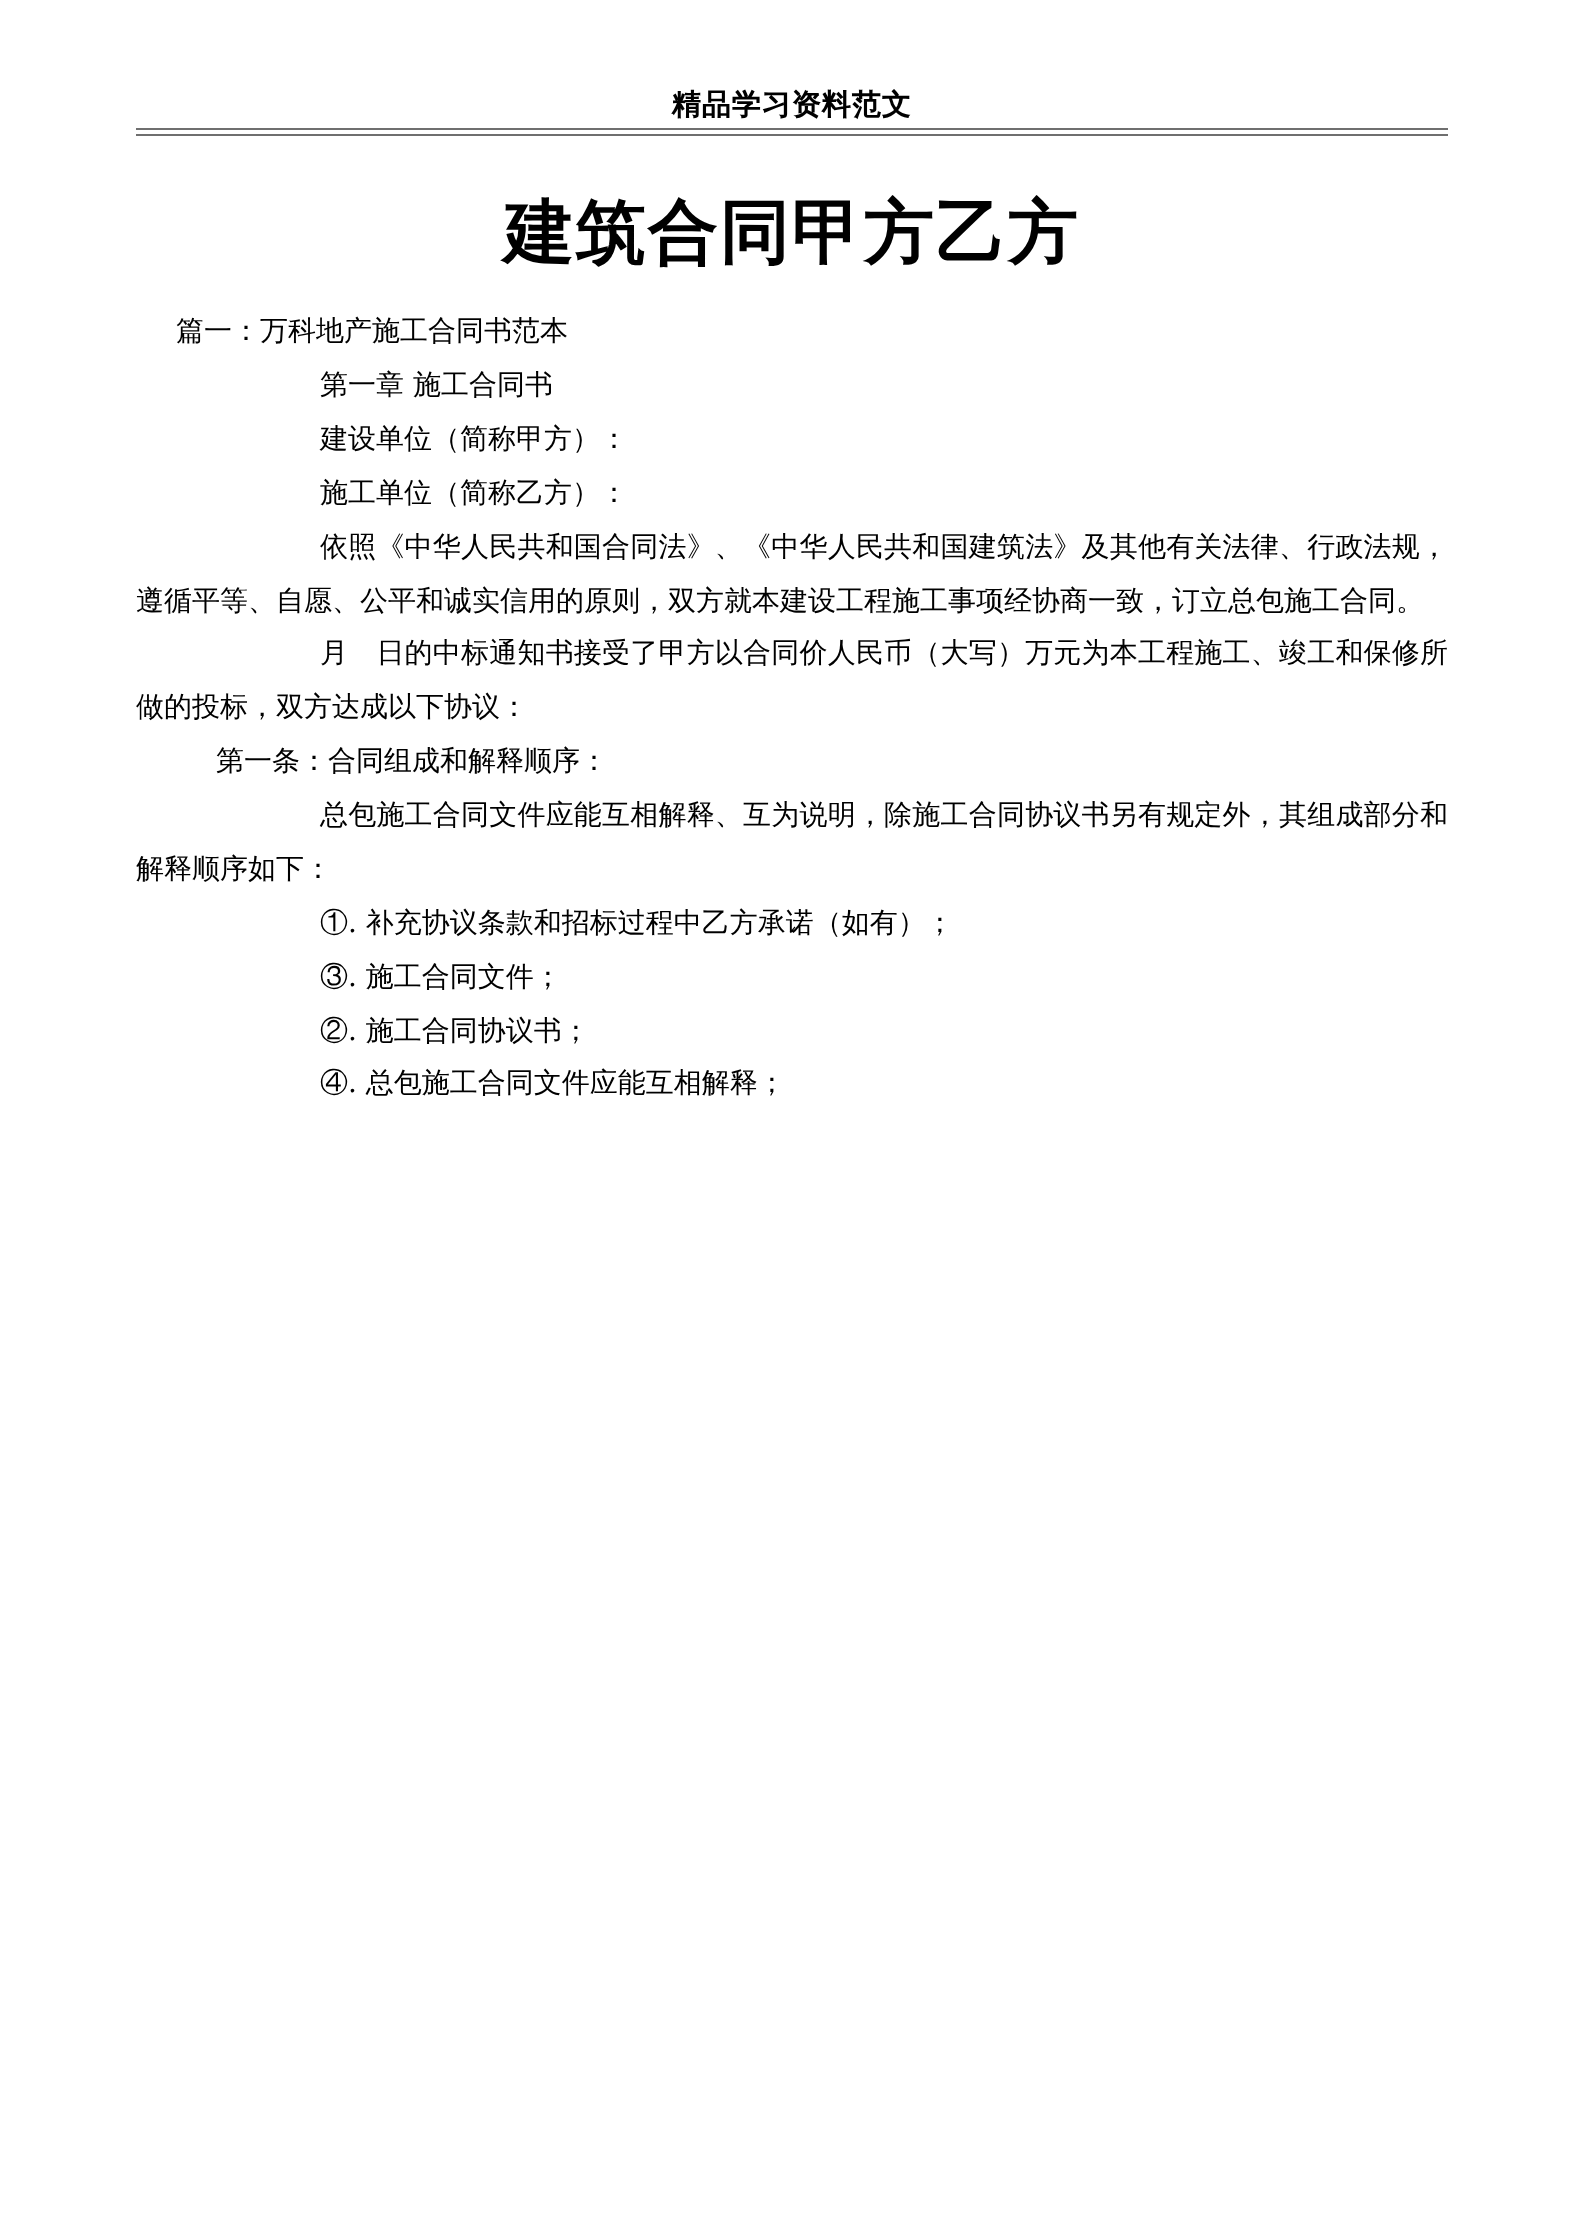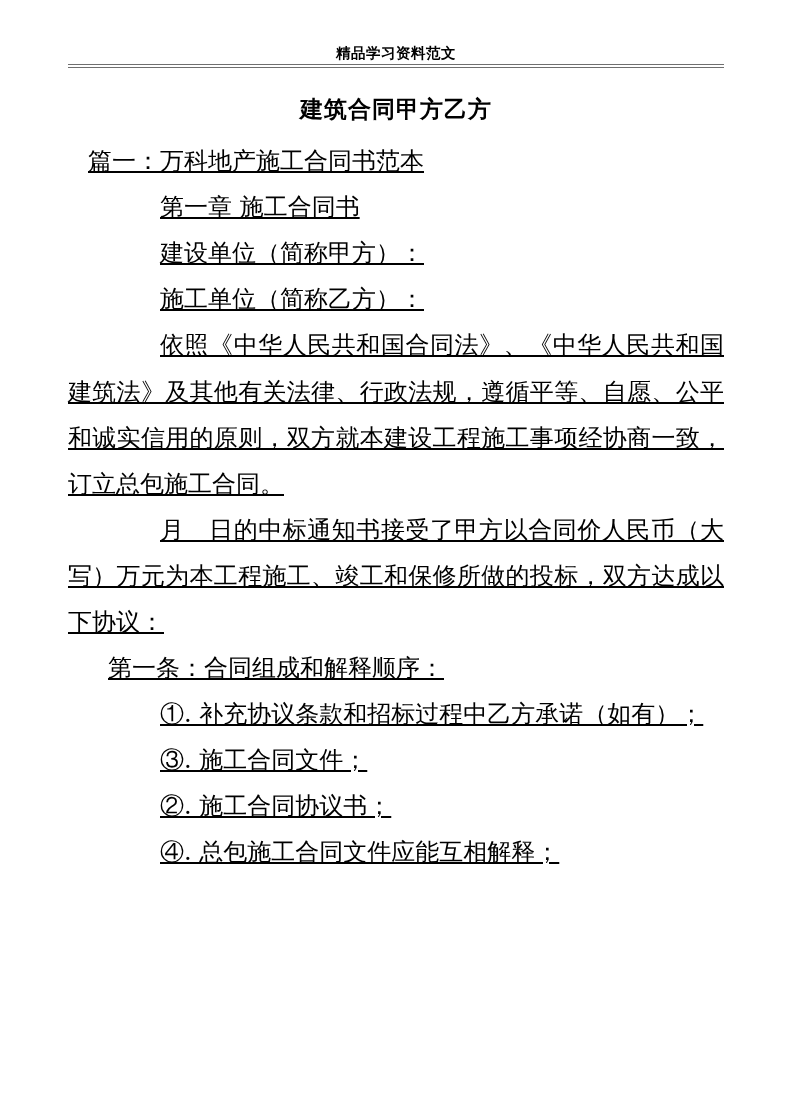--- a/index.html
+++ b/index.html
@@ -41,33 +41,32 @@
   .header-rule {
     border: 0;
     border-top: 1px solid #6f6f6f;
     border-bottom: 1px solid #6f6f6f;
     height: 2px;
     margin: 0 0 0 0;
     background: transparent;
   }
   .doc-title {
     text-align: center;
-    font-size: 23px;
+    font-size: 35px;
     font-weight: bold;
     line-height: 1.25;
     margin: 27px 0 14px 0;
     letter-spacing: 1px;
   }
   p.para {
-    font-size: 24px;
+    font-size: 14px;
     line-height: 1.92;
     margin: 0 0 0 0;
     text-align: justify;
     text-justify: inter-ideograph;
-    text-decoration: underline;
   }
   .indent-1 { text-indent: 20px; }
   .indent-2 { text-indent: 92px; }
   .indent-3 { text-indent: 40px; }
 </style>
 </head>
 <body>
 
 <div class="page">
   <div class="content">
@@ -78,20 +77,21 @@
     <h1 class="doc-title">建筑合同甲方乙方</h1>
 
     <div>
       <p class="para indent-1">篇一：万科地产施工合同书范本</p>
       <p class="para indent-2">第一章 施工合同书</p>
       <p class="para indent-2">建设单位（简称甲方）：</p>
       <p class="para indent-2">施工单位（简称乙方）：</p>
       <p class="para indent-2">依照《中华人民共和国合同法》、《中华人民共和国建筑法》及其他有关法律、行政法规，遵循平等、自愿、公平和诚实信用的原则，双方就本建设工程施工事项经协商一致，订立总包施工合同。</p>
       <p class="para indent-2">月　日的中标通知书接受了甲方以合同价人民币（大写）万元为本工程施工、竣工和保修所做的投标，双方达成以下协议：</p>
       <p class="para indent-3">第一条：合同组成和解释顺序：</p>
+      <p class="para indent-2">总包施工合同文件应能互相解释、互为说明，除施工合同协议书另有规定外，其组成部分和解释顺序如下：</p>
       <p class="para indent-2">①. 补充协议条款和招标过程中乙方承诺（如有）；</p>
       <p class="para indent-2">③. 施工合同文件；</p>
       <p class="para indent-2">②. 施工合同协议书；</p>
       <p class="para indent-2">④. 总包施工合同文件应能互相解释；</p>
     </div>
 
   </div>
 </div>
 
 </body></html>

